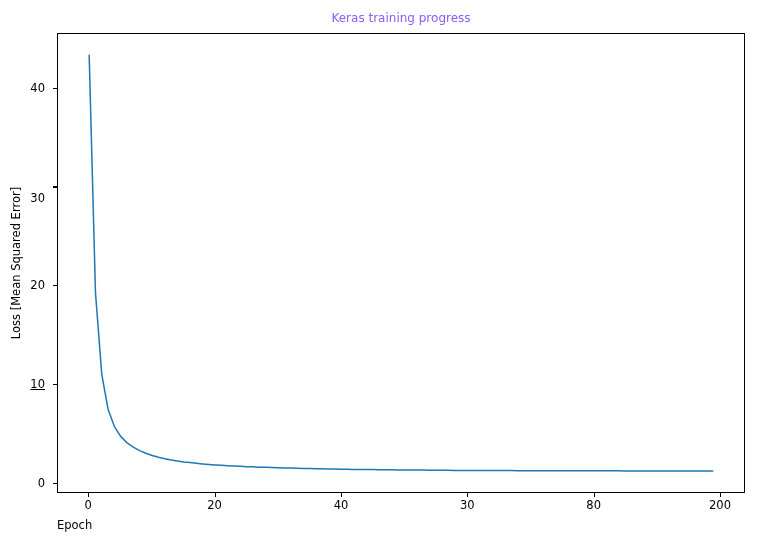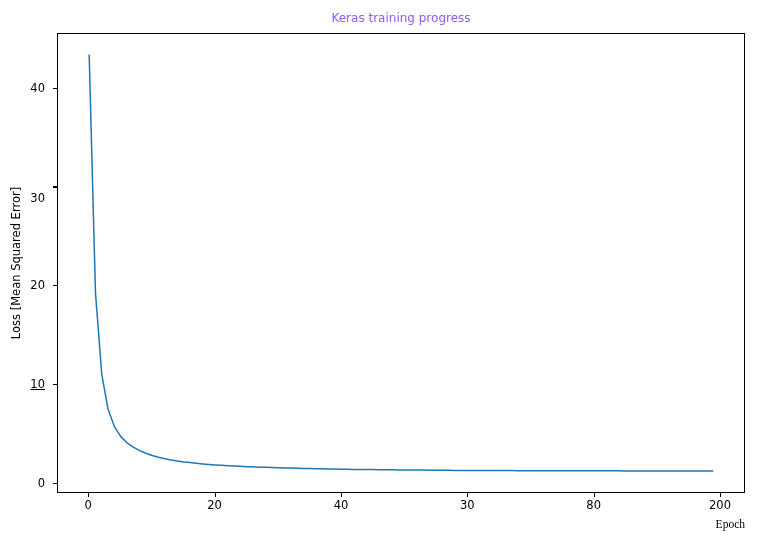--- a/index.html
+++ b/index.html
@@ -93,24 +93,23 @@
     left: 57px;
     top: 493px;
     width: 688px;
     height: 30px;
   }
   #xlabel {
     position: absolute;
     left: 57px;
     top: 518px;
     width: 688px;
-    text-align: right;
+    text-align: left;
     font-size: 11.5px;
     color: #000000;
-    font-family: Liberation Serif, serif;
   }
   #ylabel {
     position: absolute;
     left: 0px;
     top: 33px;
     width: 460px;
     height: 16px;
     transform: rotate(-90deg);
     transform-origin: 0 0;
     margin-top: 460px;

